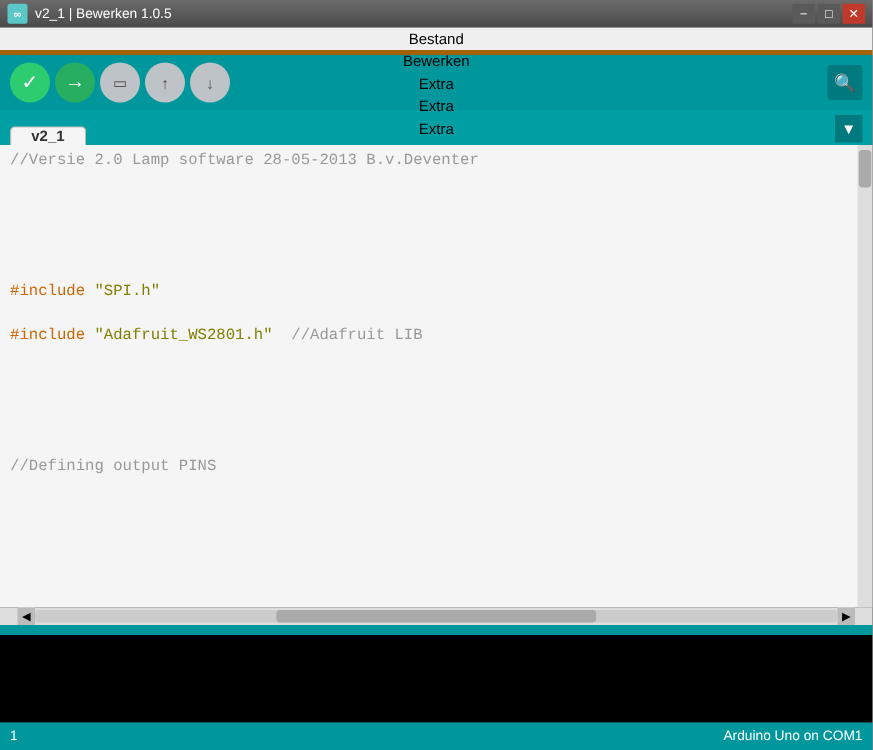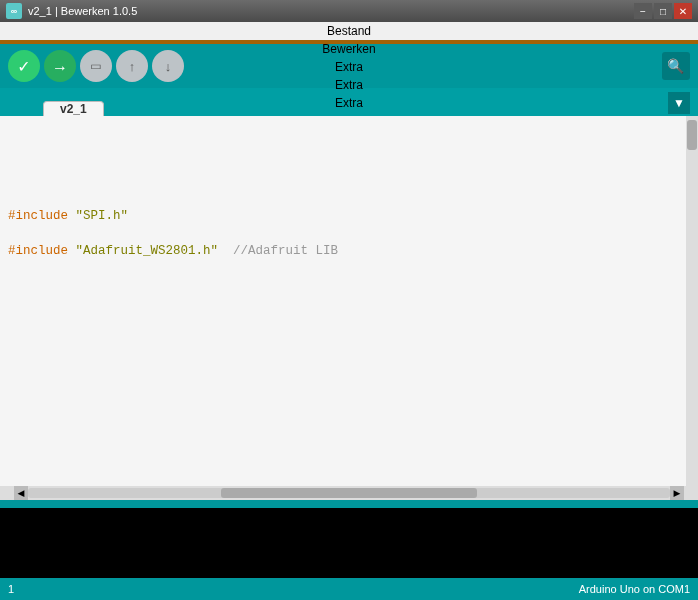--- a/index.html
+++ b/index.html
@@ -88,21 +88,21 @@
     }
     .tab {
       background: #e8f4f5;
       padding: 0 16px;
       font-size: 12px;
       cursor: pointer;
       border-radius: 4px 4px 0 0;
       border: 1px solid #bbb;
       border-bottom: none;
       color: #333;
-      display: flex; align-items: center; gap: 8px; margin-left: 35px;
+      display: flex; align-items: center; gap: 8px;
     }
     .tab-active { background: #f5f5f5; font-weight: bold; }
     .tab-dropdown {
       margin-left: auto;
       background: #007a7e;
       border: none;
       width: 22px; height: 22px;
       display: flex; align-items: center; justify-content: center;
       cursor: pointer; color: white; font-size: 12px;
       margin-bottom: 2px;
@@ -222,27 +222,28 @@
 </div>
 
 <div id="tabs">
   <div class="tab tab-active">
     <span>v2_1</span>
   </div>
   <button class="tab-dropdown">▼</button>
 </div>
 
 <div id="editor-container">
-  <div id="code-area">
+  <div id="code-area"><span class="comment line">//Versie 2.0 Lamp software 28-05-2013 B.v.Deventer</span>
 <span class="empty-line"> </span>
 <span class="empty-line"> </span>
 <span class="normal line"><span class="kw">#include</span> <span class="str">"SPI.h"</span></span>
 <span class="normal line"><span class="kw">#include</span> <span class="str">"Adafruit_WS2801.h"</span>  <span class="comment">//Adafruit LIB</span></span>
 <span class="empty-line"> </span>
 <span class="empty-line"> </span>
+<span class="comment line">//Defining output PINS</span>
 <span class="empty-line"> </span>
 
 
 
 
 
 
 
 
 </div>

